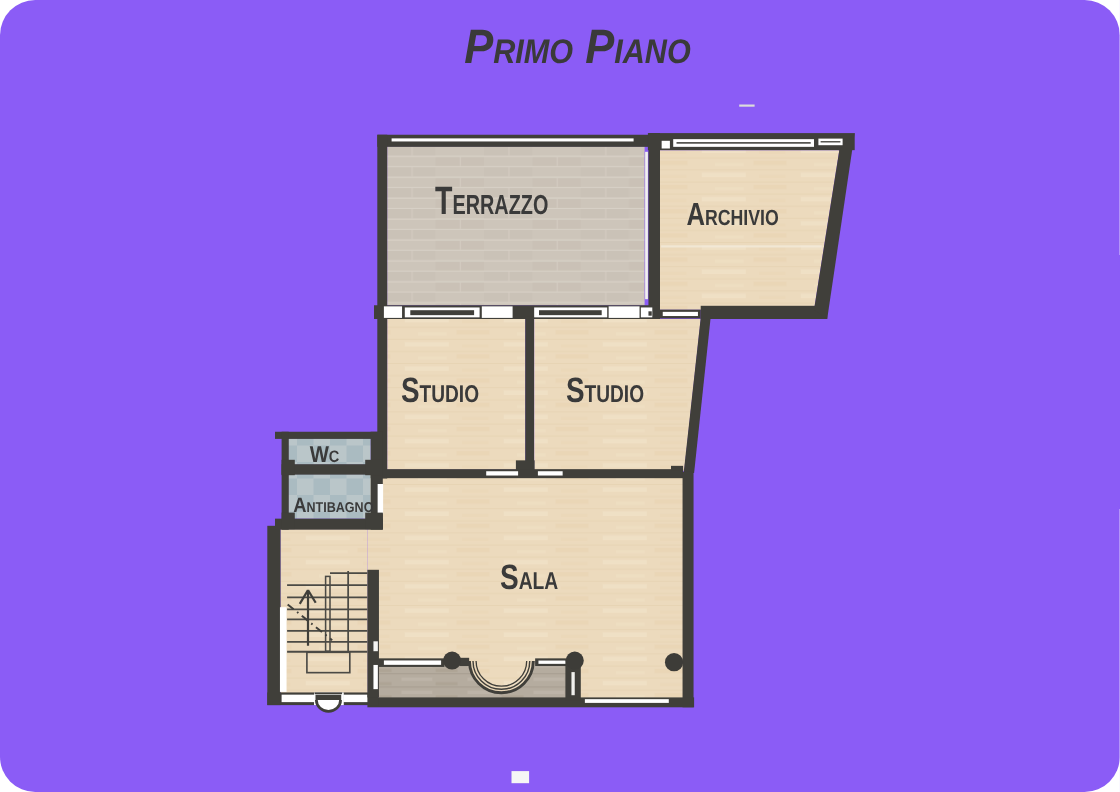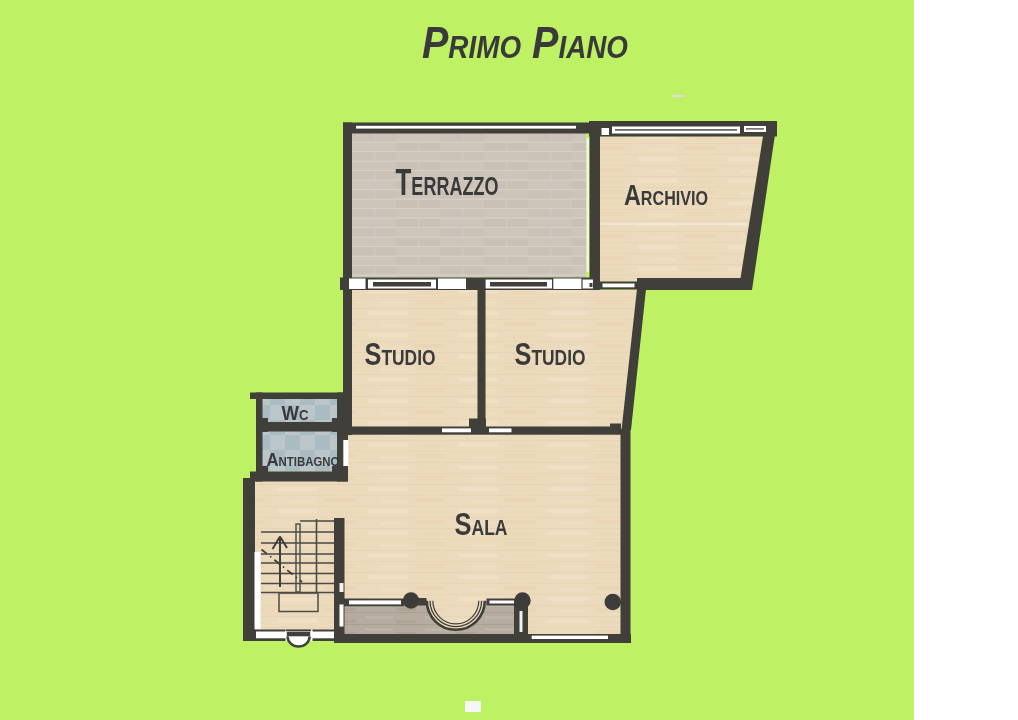--- a/index.html
+++ b/index.html
@@ -1,16 +1,16 @@
 <!DOCTYPE html>
 <html><head>
 <meta charset="utf-8">
 <style>
   html,body{margin:0;padding:0;background:#ffffff;}
-  .wrap{position:relative;width:914px;height:720px;background:#bef264;overflow:hidden;}
+  .wrap{position:relative;width:1018px;height:720px;background:#8b5cf6;overflow:hidden;border-radius:32px;}
   text{font-family:"Liberation Sans",sans-serif;font-weight:bold;fill:#3a3a3a;font-variant:small-caps;}
 </style>
 </head>
 <body>
 <div class="wrap">
 <svg style="filter:blur(0.35px)" width="1018" height="720" viewBox="0 0 1018 720">
 <defs>
   <pattern id="wd" width="90" height="22" patternUnits="userSpaceOnUse">
     <rect width="90" height="22" fill="#ecdabd"></rect>
     <rect x="0" y="0" width="90" height="1" fill="#dfcba8" opacity="0.4"></rect>

